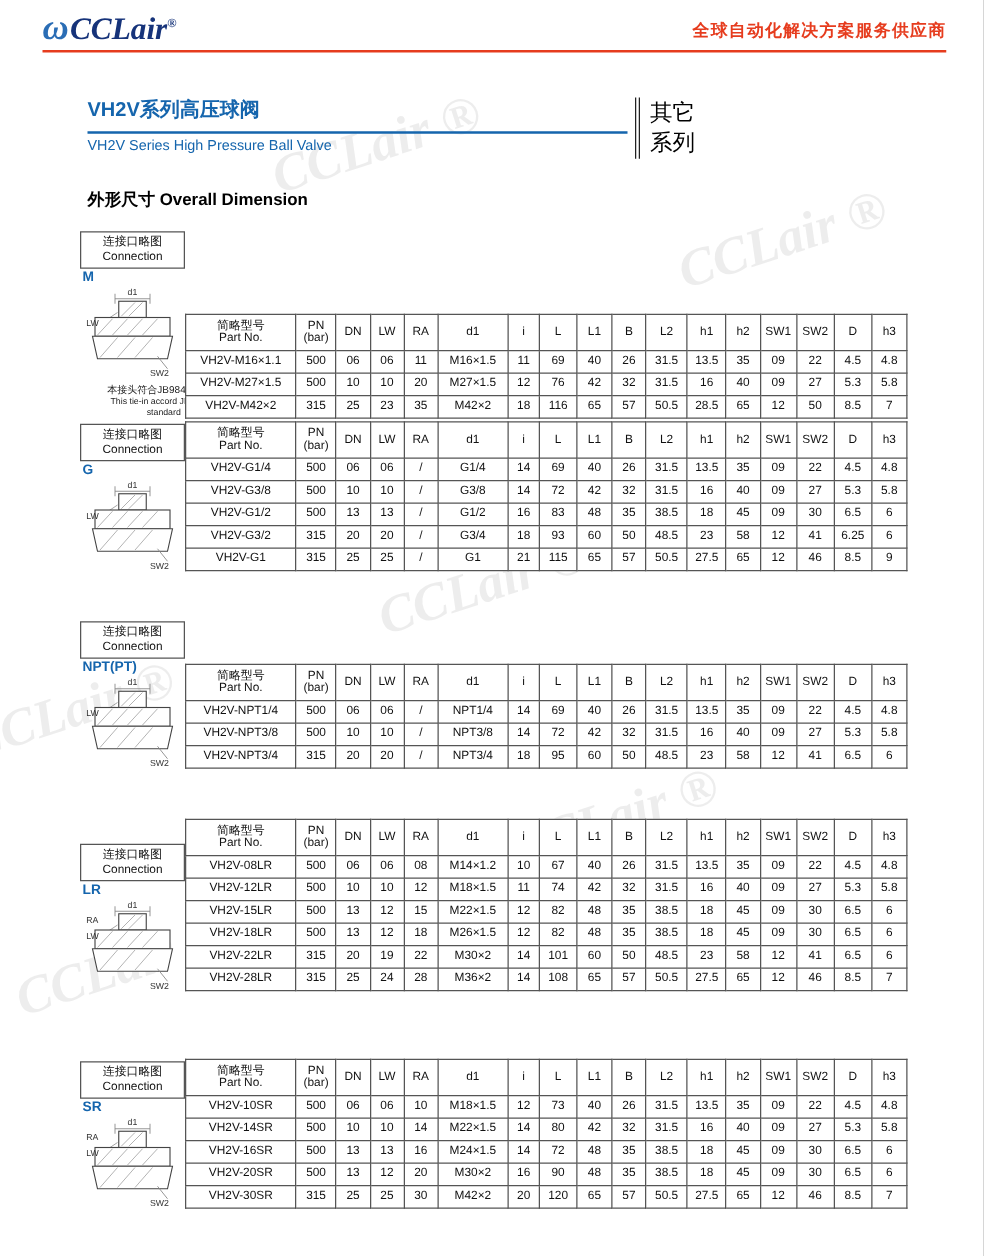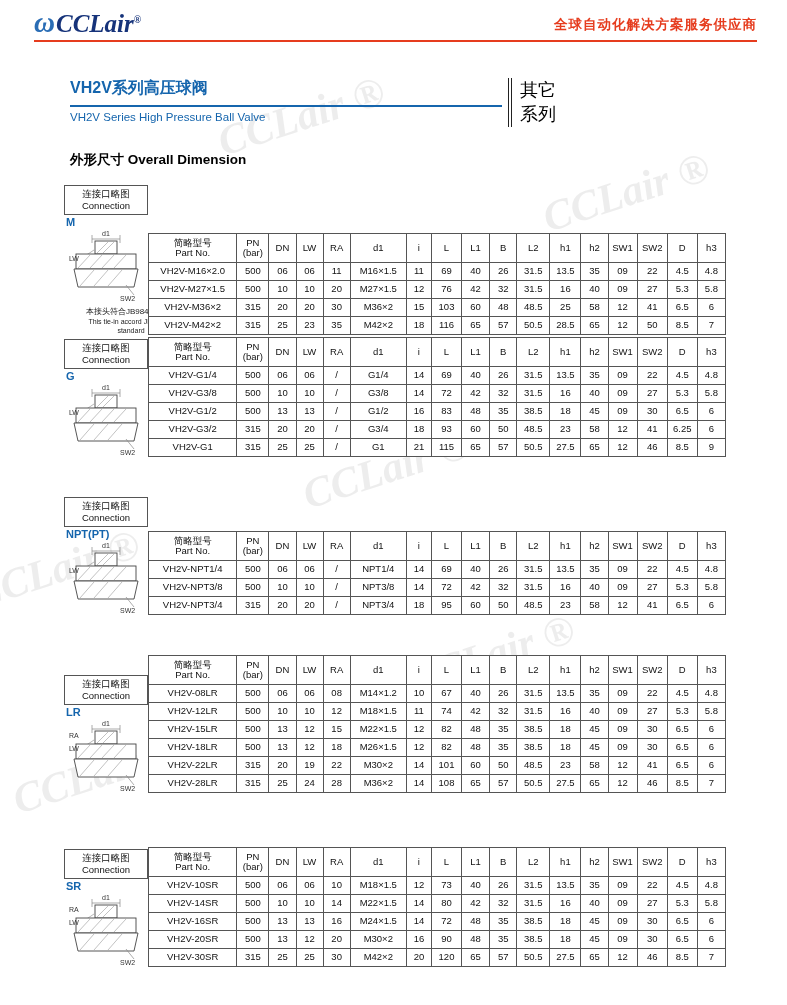--- a/index.html
+++ b/index.html
@@ -163,21 +163,21 @@
               <th>h1</th>
               <th>h2</th>
               <th>SW1</th>
               <th>SW2</th>
               <th>D</th>
               <th>h3</th>
             </tr>
           </thead>
       <tbody>
             <tr>
-              <td>VH2V-M16×2.0</td>
+              <td>VH2V-M16×1.1</td>
               <td>500</td>
               <td>06</td>
               <td>06</td>
               <td>11</td>
               <td>M16×1.5</td>
               <td>11</td>
               <td>69</td>
               <td>40</td>
               <td>26</td>
               <td>31.5</td>
@@ -199,39 +199,20 @@
               <td>76</td>
               <td>42</td>
               <td>32</td>
               <td>31.5</td>
               <td>16</td>
               <td>40</td>
               <td>09</td>
               <td>27</td>
               <td>5.3</td>
               <td>5.8</td>
-            </tr>
-            <tr>
-              <td>VH2V-M36×2</td>
-              <td>315</td>
-              <td>20</td>
-              <td>20</td>
-              <td>30</td>
-              <td>M36×2</td>
-              <td>15</td>
-              <td>103</td>
-              <td>60</td>
-              <td>48</td>
-              <td>48.5</td>
-              <td>25</td>
-              <td>58</td>
-              <td>12</td>
-              <td>41</td>
-              <td>6.5</td>
-              <td>6</td>
             </tr>
             <tr>
               <td>VH2V-M42×2</td>
               <td>315</td>
               <td>25</td>
               <td>23</td>
               <td>35</td>
               <td>M42×2</td>
               <td>18</td>
               <td>116</td>

